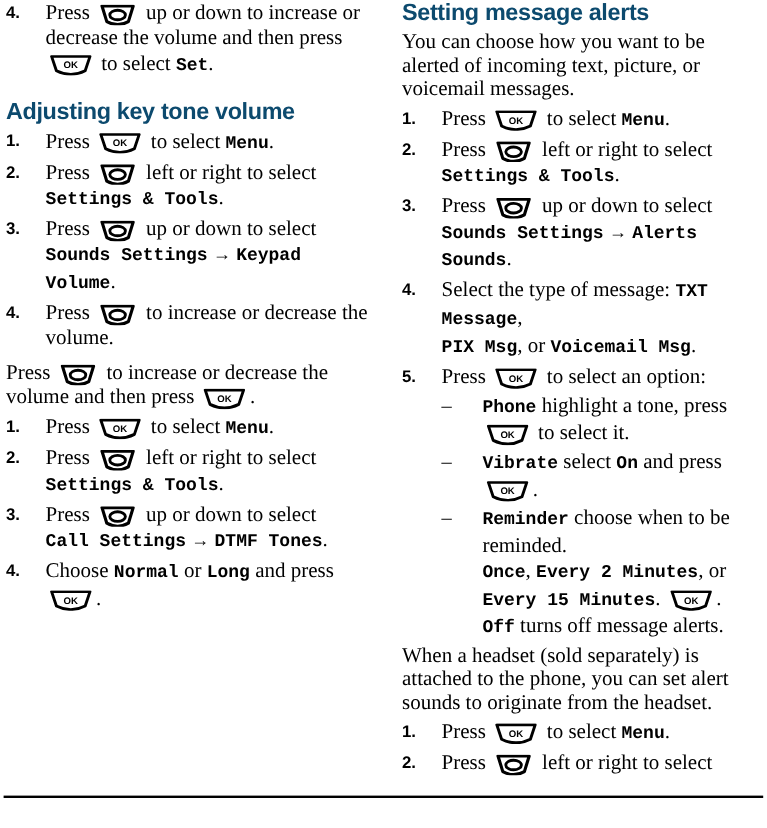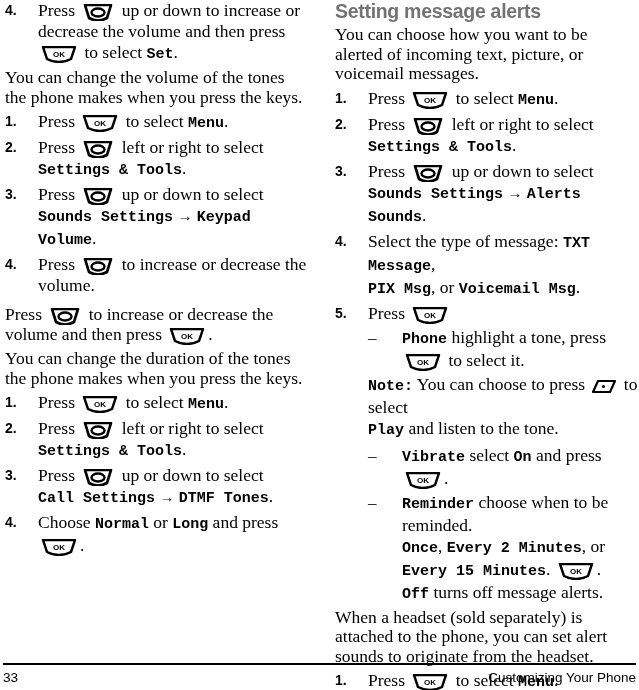--- a/index.html
+++ b/index.html
@@ -26,21 +26,21 @@
 
   
   h2.heading {
     font-family: "Liberation Sans", sans-serif;
     font-weight: bold;
     font-size: 19.5px;
     line-height: 22px;
     letter-spacing: -0.3px;
     margin: 17px 0 3px 0;
     padding: 0;
-    color: #737373;
+    color: #0c4a6e;
   }
   h2.heading.first { margin-top: 0; }
 
   
   p.body {
     font-size: 17.5px;
     line-height: 19.5px;
     margin: 0 4px 4px 0;
     padding: 0;
   }
@@ -147,21 +147,21 @@
       <span class="keyicon">
         <svg width="38" height="17" viewBox="0 0 38 17">
           <path d="M3 1 L35 1 L31 13 Q19 19 7 13 Z" fill="#fff" stroke="#000" stroke-width="2.4" stroke-linejoin="round"></path>
           <text x="19" y="11" font-family="Liberation Sans, sans-serif" font-size="8" font-weight="bold" text-anchor="middle" fill="#000">OK</text>
         </svg>
       </span>
       <span>to select</span>
       <span class="b">Set</span><span>.</span>
     </div>
 
-    <p class="body">You can change the volume of the tones the phone makes when you press the keys.</p>
+    <h2 class="heading">Adjusting key tone volume</h2>
 
     <div class="step">
       <span class="num">1.</span>
       <span>Press</span>
       <span class="keyicon">
         <svg width="38" height="17" viewBox="0 0 38 17">
           <path d="M3 1 L35 1 L31 13 Q19 19 7 13 Z" fill="#fff" stroke="#000" stroke-width="2.4" stroke-linejoin="round"></path>
           <text x="19" y="11" font-family="Liberation Sans, sans-serif" font-size="8" font-weight="bold" text-anchor="middle" fill="#000">OK</text>
         </svg>
       </span>
@@ -219,21 +219,20 @@
       </span>
       <span>to increase or decrease the volume and then press</span>
       <span class="keyicon">
         <svg width="38" height="17" viewBox="0 0 38 17">
           <path d="M3 1 L35 1 L31 13 Q19 19 7 13 Z" fill="#fff" stroke="#000" stroke-width="2.4" stroke-linejoin="round"></path>
           <text x="19" y="11" font-family="Liberation Sans, sans-serif" font-size="8" font-weight="bold" text-anchor="middle" fill="#000">OK</text>
         </svg>
       </span><span>.</span>
     </p>
 
-    <p class="body">You can change the duration of the tones the phone makes when you press the keys.</p>
 
     <div class="step">
       <span class="num">1.</span>
       <span>Press</span>
       <span class="keyicon">
         <svg width="38" height="17" viewBox="0 0 38 17">
           <path d="M3 1 L35 1 L31 13 Q19 19 7 13 Z" fill="#fff" stroke="#000" stroke-width="2.4" stroke-linejoin="round"></path>
           <text x="19" y="11" font-family="Liberation Sans, sans-serif" font-size="8" font-weight="bold" text-anchor="middle" fill="#000">OK</text>
         </svg>
       </span>
@@ -342,48 +341,36 @@
 
     <div class="step">
       <span class="num">5.</span>
       <span>Press</span>
       <span class="keyicon">
         <svg width="38" height="17" viewBox="0 0 38 17">
           <path d="M3 1 L35 1 L31 13 Q19 19 7 13 Z" fill="#fff" stroke="#000" stroke-width="2.4" stroke-linejoin="round"></path>
           <text x="19" y="11" font-family="Liberation Sans, sans-serif" font-size="8" font-weight="bold" text-anchor="middle" fill="#000">OK</text>
         </svg>
       </span>
+      <span>to select an option:</span>
     </div>
 
     <div class="sub">
       <span class="dash">–</span>
       <span class="b">Phone</span>
       <span>highlight a tone, press</span>
       <span class="keyicon">
         <svg width="38" height="17" viewBox="0 0 38 17">
           <path d="M3 1 L35 1 L31 13 Q19 19 7 13 Z" fill="#fff" stroke="#000" stroke-width="2.4" stroke-linejoin="round"></path>
           <text x="19" y="11" font-family="Liberation Sans, sans-serif" font-size="8" font-weight="bold" text-anchor="middle" fill="#000">OK</text>
         </svg>
       </span>
       <span>to select it.</span>
     </div>
 
-    <div class="note">
-      <span class="b">Note:</span>
-      <span>You can choose to press</span>
-      <span class="keyicon">
-        <svg width="26" height="16" viewBox="0 0 26 16">
-          <path d="M7 2 L24 2 L19 13 L2 13 Z" fill="#fff" stroke="#000" stroke-width="2.2" stroke-linejoin="round"></path>
-          <circle cx="12.5" cy="7.5" r="1.6" fill="#000"></circle>
-        </svg>
-      </span>
-      <span>to select</span><br>
-      <span class="b">Play</span>
-      <span>and listen to the tone.</span>
-    </div>
 
     <div class="sub">
       <span class="dash">–</span>
       <span class="b">Vibrate</span>
       <span>select</span>
       <span class="b">On</span>
       <span>and press</span>
       <span class="keyicon">
         <svg width="38" height="17" viewBox="0 0 38 17">
           <path d="M3 1 L35 1 L31 13 Q19 19 7 13 Z" fill="#fff" stroke="#000" stroke-width="2.4" stroke-linejoin="round"></path>
@@ -433,18 +420,14 @@
           <ellipse cx="17" cy="8.5" rx="6.5" ry="4" fill="#fff" stroke="#000" stroke-width="2.4"></ellipse>
         </svg>
       </span>
       <span>left or right to select</span><br>
       
     </div>
 
   </div>
 
   <div class="footer-rule"></div>
-  <div class="footer">
-    <span>33</span>
-    <span>Customizing Your Phone</span>
-  </div>
 
 </div>
 
 </body></html>

